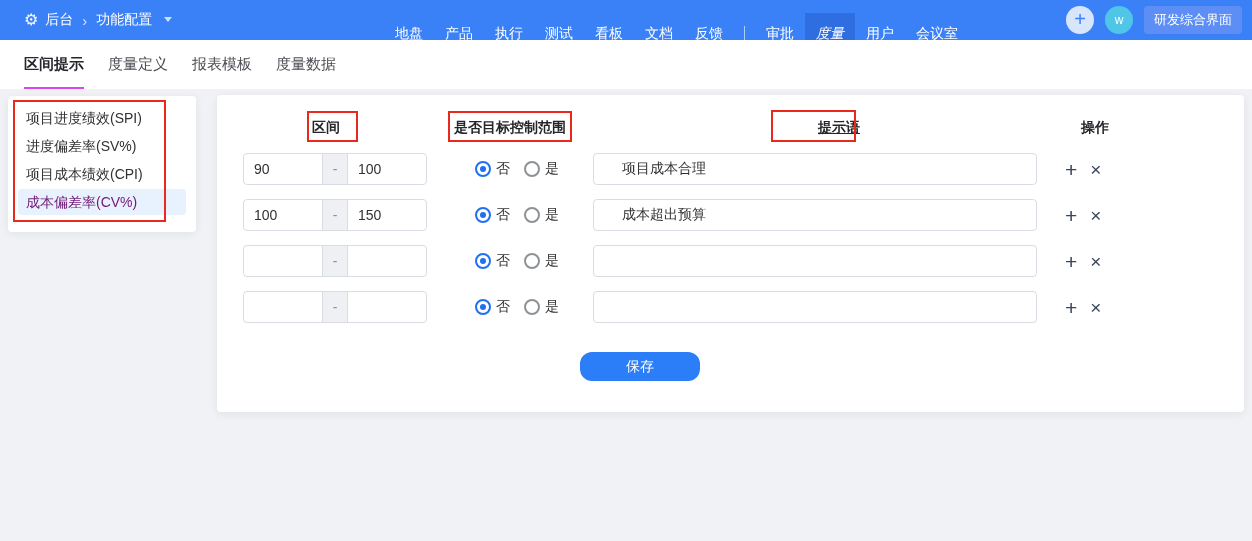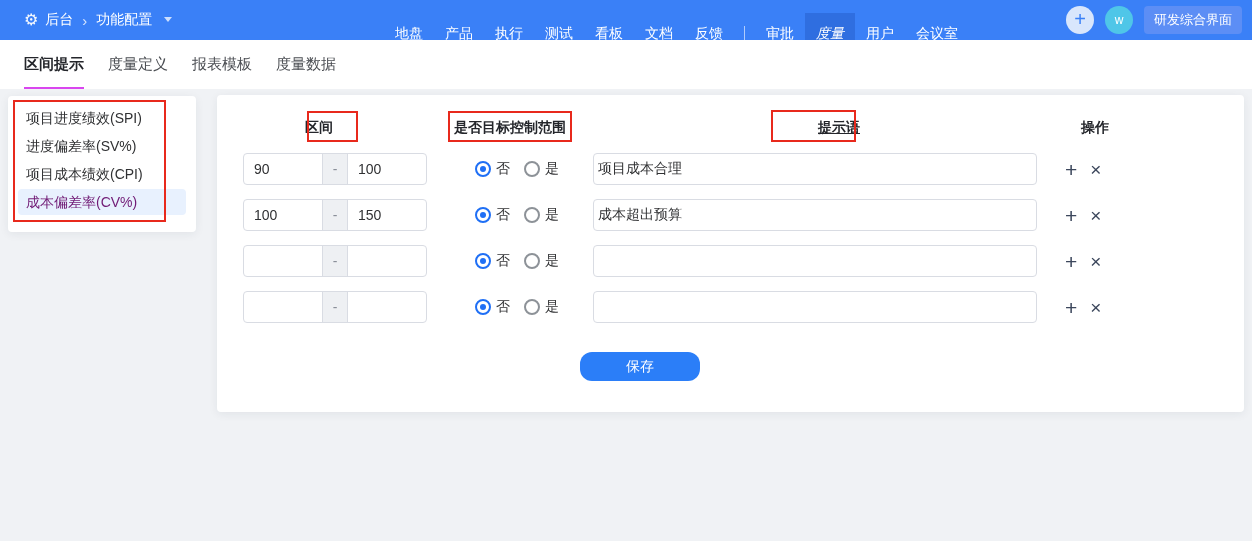--- a/index.html
+++ b/index.html
@@ -60,21 +60,21 @@
   .side-item {
     margin:2px 10px; height:26px; line-height:26px; padding:0 8px; font-size:14px;
     color:#303133; border-radius:4px; cursor:pointer; white-space:nowrap;
   }
   .side-item.selected { color:#701a75; background:#e8f1fe; }
   .main-card { left:217px; top:95px; width:1027px; height:317px; }
   .col-header {
     position:absolute; top:17px; height:30px; line-height:30px; text-align:center;
     font-size:14px; font-weight:700; color:#24262b;
   }
-  .h-range  { left:10px;  width:184px; }
+  .h-range  { left:17px;  width:184px; }
   .h-target { left:231px; width:124px; }
   .h-prompt { left:400px; width:444px;text-decoration:underline; }
   .h-ops    { left:838px; width:80px; }
   .row { position:absolute; left:0; width:1027px; height:32px; }
   .row.r0 { top:58px; }  .row.r1 { top:104px; }  .row.r2 { top:150px; }  .row.r3 { top:196px; }
   .range-group {
     position:absolute; left:26px; top:0; width:184px; height:32px;
     display:flex; border:1px solid #d9dce3; border-radius:4px; background:#fff; overflow:hidden;
   }
   .range-input {
@@ -90,21 +90,21 @@
   .radio.off { border:2px solid #8d9298; background:#fff; }
   .radio.on  { border:2px solid #1f6ff5; background:#fff; }
   .radio.on::after {
     content:""; position:absolute; left:3px; top:3px; width:6px; height:6px;
     border-radius:50%; background:#1f6ff5;
   }
   .radio-label { font-size:14px; color:#303133; margin-left:5px; cursor:pointer; }
   .radio + .radio-label + .radio { margin-left:14px; }
   .prompt-input {
     position:absolute; left:376px; top:0; width:444px; height:32px;
-    border:1px solid #d9dce3; border-radius:4px; padding:0 4px; font-size:14px;
+    border:1px solid #d9dce3; border-radius:4px; padding:0 28px; font-size:14px;
     color:#303133; font-family:inherit; outline:none;
   }
   .ops { position:absolute; left:848px; top:0; height:32px; display:flex; align-items:center; gap:13px; }
   .op-plus  { font-size:21px; color:#3c475c; cursor:pointer; line-height:1; }
   .op-close { font-size:19px; color:#3c475c; cursor:pointer; line-height:1; }
   .save-btn {
     position:absolute; left:363px; top:257px; width:120px; height:29px;
     background:#2b7ef8; border:none; border-radius:12px; color:#fff; font-size:14px;
     cursor:pointer; font-family:inherit;
   }

